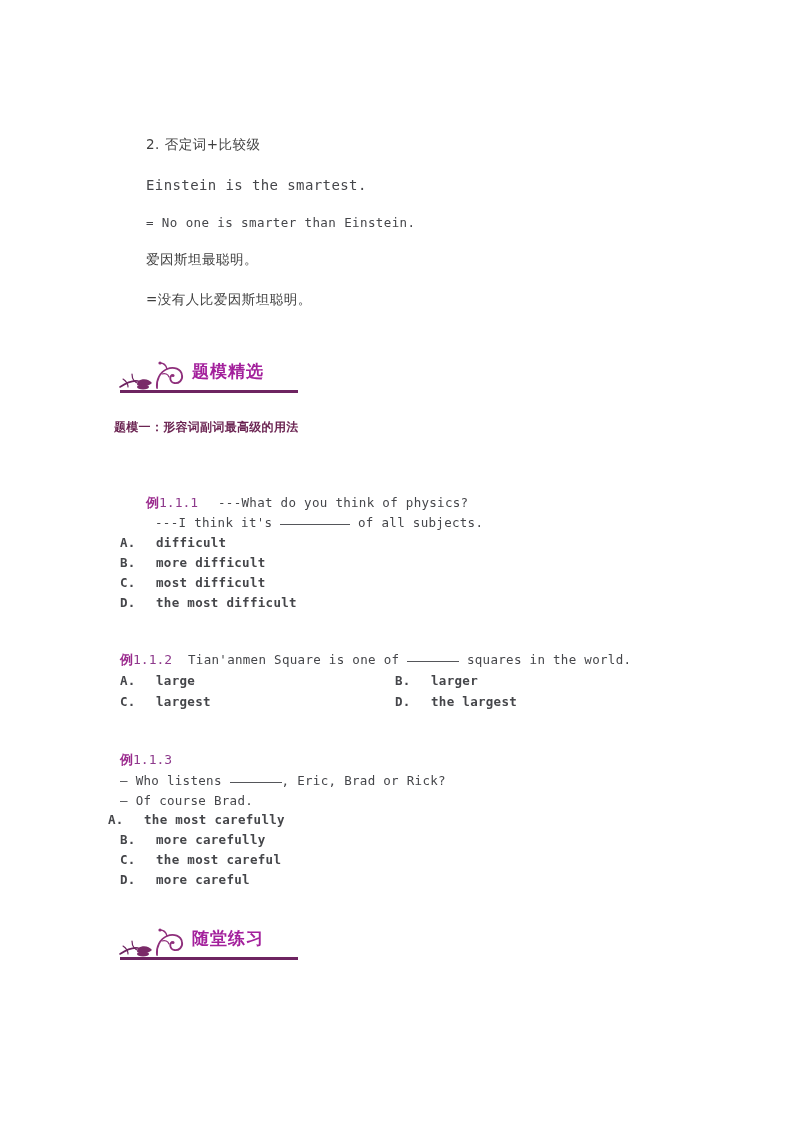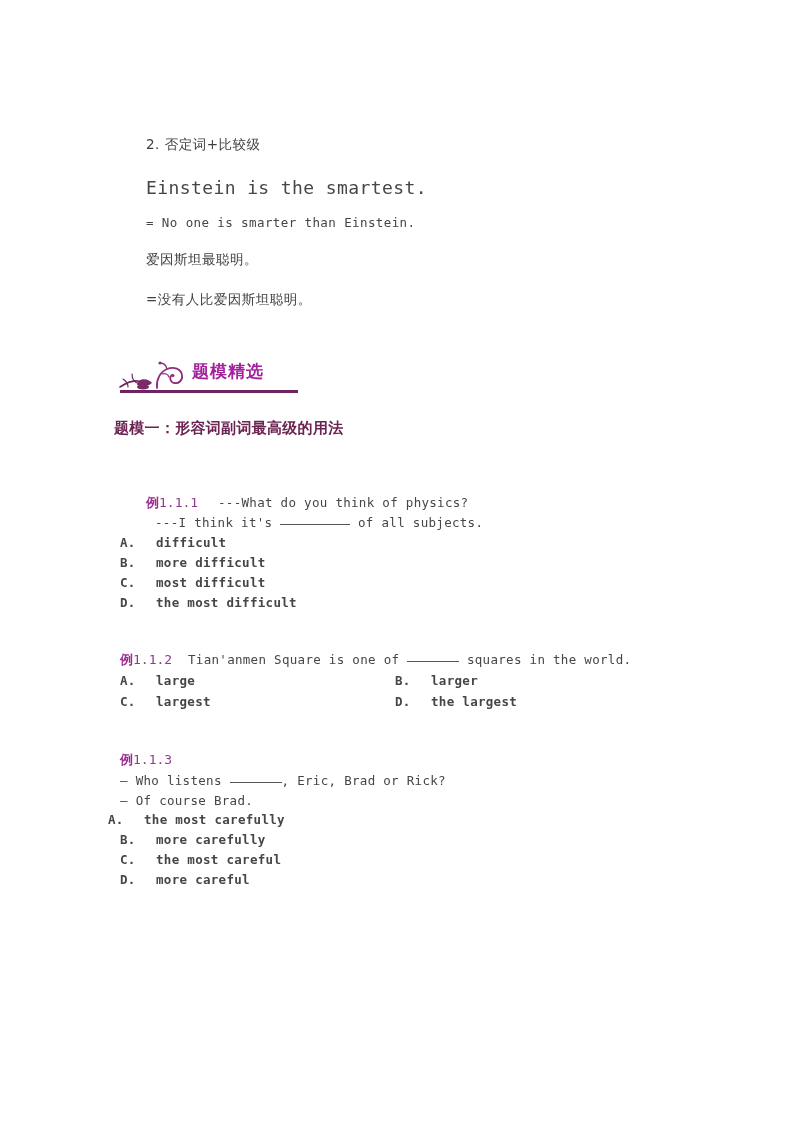--- a/index.html
+++ b/index.html
@@ -41,21 +41,21 @@
     letter-spacing: 0.4px;
   }
 
   
   .note-head {
     left: 146px;
     top: 136px;
     font-size: 13.5px;
     letter-spacing: 0.5px;
   }
-  .note-line-1 { left: 146px; top: 177px; font-size: 18px; }
+  .note-line-1 { left: 146px; top: 177px; font-size: 14px; }
   .note-line-2 { left: 146px; top: 215px; font-size: 12.5px; }
   .note-line-3 { left: 146px; top: 251px; font-size: 13.5px; letter-spacing: .5px; }
   .note-line-4 { left: 146px; top: 291px; font-size: 13.5px; letter-spacing: .5px; }
 
   
   .sec-header {
     position: absolute;
     width: 300px;
     height: 42px;
   }
@@ -88,21 +88,21 @@
 
   #sec-header-1 { left: 112px; top: 358px; }
   #sec-header-2 { left: 112px; top: 925px; }
 
   
   .sub-head {
     left: 114px;
     top: 419px;
     font-family: "DejaVu Sans", "Liberation Sans", sans-serif;
     font-weight: bold;
-    font-size: 15px;
+    font-size: 12px;
     letter-spacing: 0.3px;
     color: #6B2452;
   }
 
   
   .q {
     position: absolute;
   }
   .q-label {
     position: absolute;
@@ -266,14 +266,40 @@
       <span class="ltr">B.</span><span>more carefully</span>
     </div>
     <div class="opt" style="left:120px; top:852px;">
       <span class="ltr">C.</span><span>the most careful</span>
     </div>
     <div class="opt" style="left:120px; top:872px;">
       <span class="ltr">D.</span><span>more careful</span>
     </div>
   </div>
 
+  <div class="sec-header" id="sec-header-2">
+    <div class="orn">
+      <svg width="88" height="34" viewBox="0 0 88 34" xmlns="http://www.w3.org/2000/svg">
+        <g fill="none" stroke="#6E2461" stroke-width="1.6" stroke-linecap="round">
+          <path d="M8 27 C14 23 20 20 26 21"></path>
+          <path d="M20 14 C20 19 23 23 28 24" stroke-width="1.2"></path>
+          <path d="M11 19 C14 21 16 24 16 27" stroke-width="1.1"></path>
+        </g>
+        <g fill="#7A2A68">
+          <path d="M26 21 C31 18 37 19 40 23 C36 27 29 27 25 25 Z"></path>
+          <ellipse cx="31" cy="27" rx="6" ry="2.4"></ellipse>
+        </g>
+        <g fill="none" stroke="#8E2E7B" stroke-width="1.8" stroke-linecap="round">
+          <path d="M45 28 C44 20 48 12 55 9 C62 6 69 9 70 15 C71 20 67 24 62 23 C58 22 57 17 60 15"></path>
+          <path d="M55 9 C54 5 51 3 48 3" stroke-width="1.3"></path>
+          <path d="M50 14 C53 13 56 14 57 17" stroke-width="1.2"></path>
+        </g>
+        <g fill="#8E2E7B">
+          <circle cx="48" cy="3" r="1.6"></circle>
+          <circle cx="61" cy="15.5" r="1.5"></circle>
+        </g>
+      </svg>
+    </div>
+    <div class="sec-title">随堂练习</div>
+    <div class="sec-rule"></div>
+  </div>
 
 </div>
 
 </body></html>

